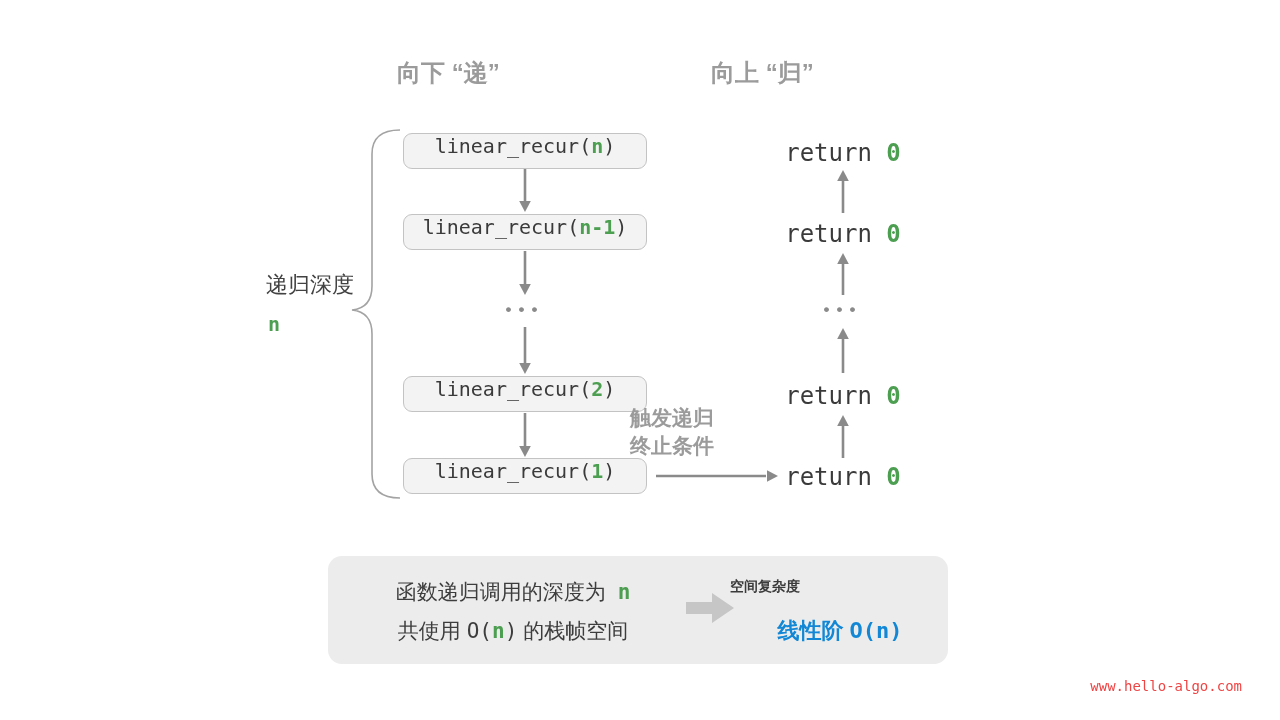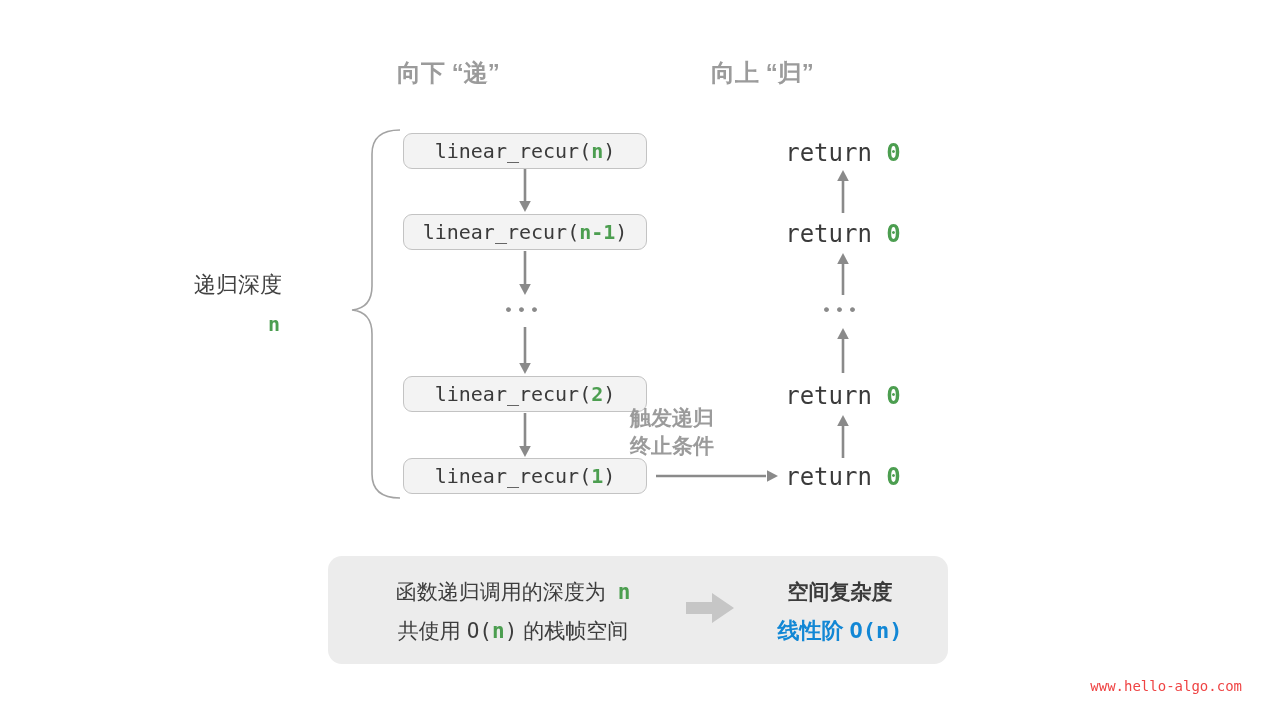--- a/index.html
+++ b/index.html
@@ -13,38 +13,38 @@
   .blue{color:#1287d5;}
 
   .hdr{
     font-size:24px;font-weight:bold;color:#9b9b9b;
     text-align:left;width:240px;white-space:nowrap;
   }
 
   .callbox{
     left:403px;width:244px;height:36px;box-sizing:border-box;
     background:#f3f3f3;border:1.5px solid #c3c3c3;border-radius:9px;
-    display:flex;align-items:center;justify-content:center;
+    display:flex;justify-content:center;
     font-family:"DejaVu Sans Mono", monospace;font-size:20px;color:#3a3a3a;
     white-space:pre;
   }
 
   .ret{
     left:743px;width:200px;text-align:center;
     font-family:"DejaVu Sans Mono", monospace;font-size:24px;color:#3a3a3a;
     white-space:pre;
   }
 
   .dots{
     width:120px;text-align:center;color:#8a8a8a;
     font-size:17px;letter-spacing:7px;font-weight:bold;
   }
 
   .depth-label{
-    left:194px;width:160px;text-align:left;
+    left:194px;width:160px;text-align:right;
     font-size:22px;color:#424242;white-space:nowrap;
   }
   .depth-value{
     left:194px;width:160px;text-align:center;
     font-family:"DejaVu Sans Mono", monospace;font-size:20px;
   }
 
   .trigger{
     left:630px;width:165px;
     font-size:21px;font-weight:bold;color:#9b9b9b;line-height:28px;
@@ -53,22 +53,22 @@
 
   .panel{
     left:328px;top:556px;width:620px;height:108px;
     background:#ececec;border-radius:14px;
   }
   .panel-left{
     left:348px;width:330px;text-align:center;
     font-size:21px;color:#3d3d3d;white-space:nowrap;
   }
   .panel-right-title{
-    left:730px;width:220px;text-align:center;
-    font-size:21px;font-weight:bold;color:#3b3b3b;white-space:nowrap;
+    left:730px;width:220px;
+    font-size:14px;font-weight:bold;color:#3b3b3b;white-space:nowrap;
   }
   .panel-right-result{
     left:730px;width:220px;text-align:center;
     font-size:22px;font-weight:bold;white-space:nowrap;
   }
   .formula{font-family:"DejaVu Sans Mono", monospace;}
 
   .watermark{
     right:38px;top:678px;
     font-family:"DejaVu Sans Mono", monospace;font-size:14px;color:#ef4444;

